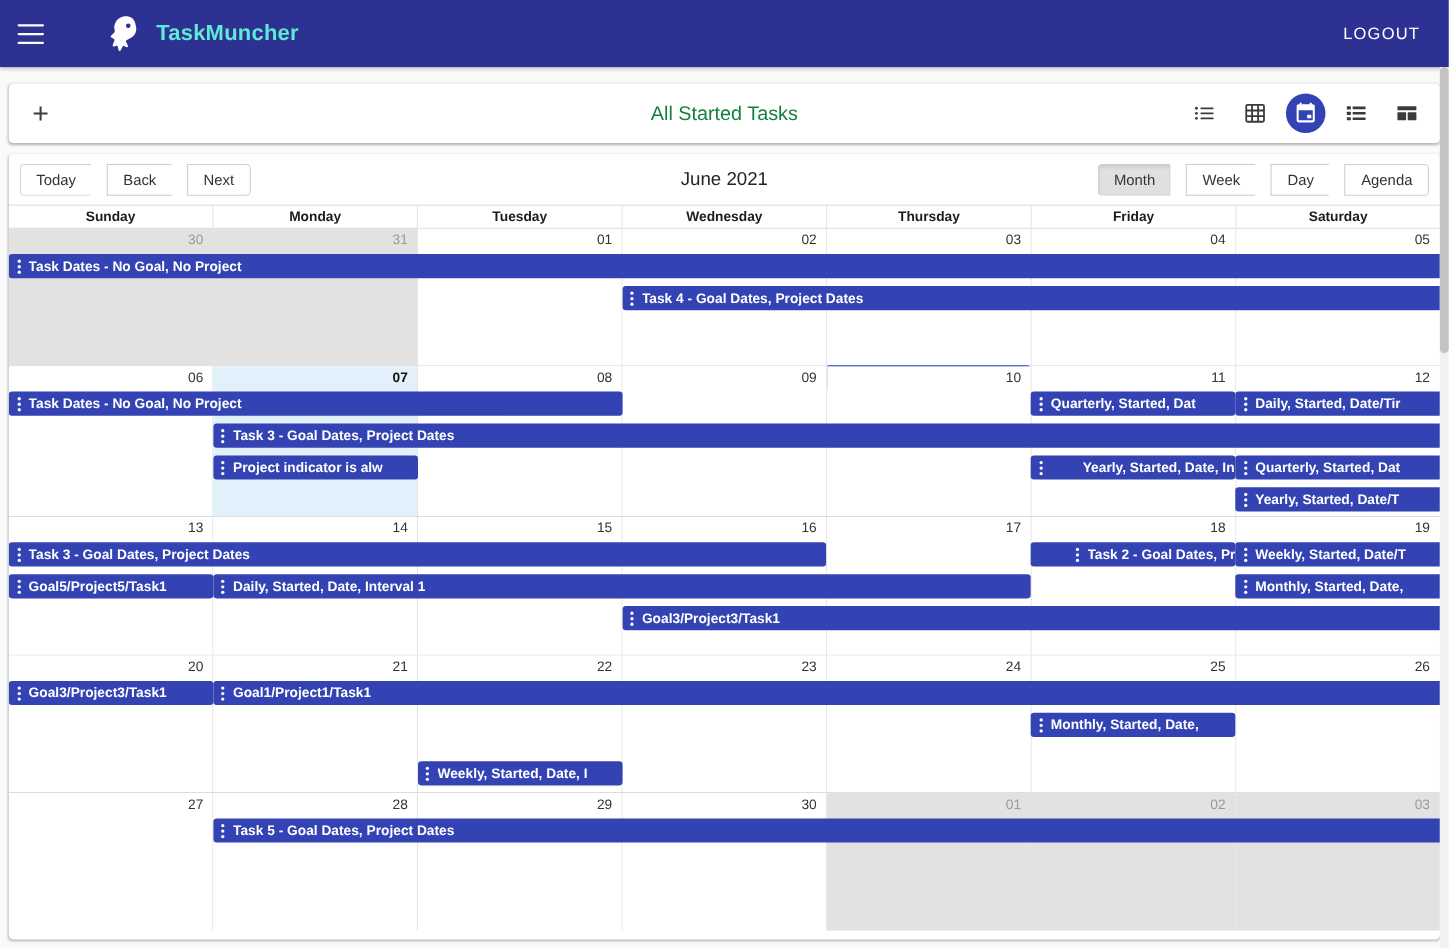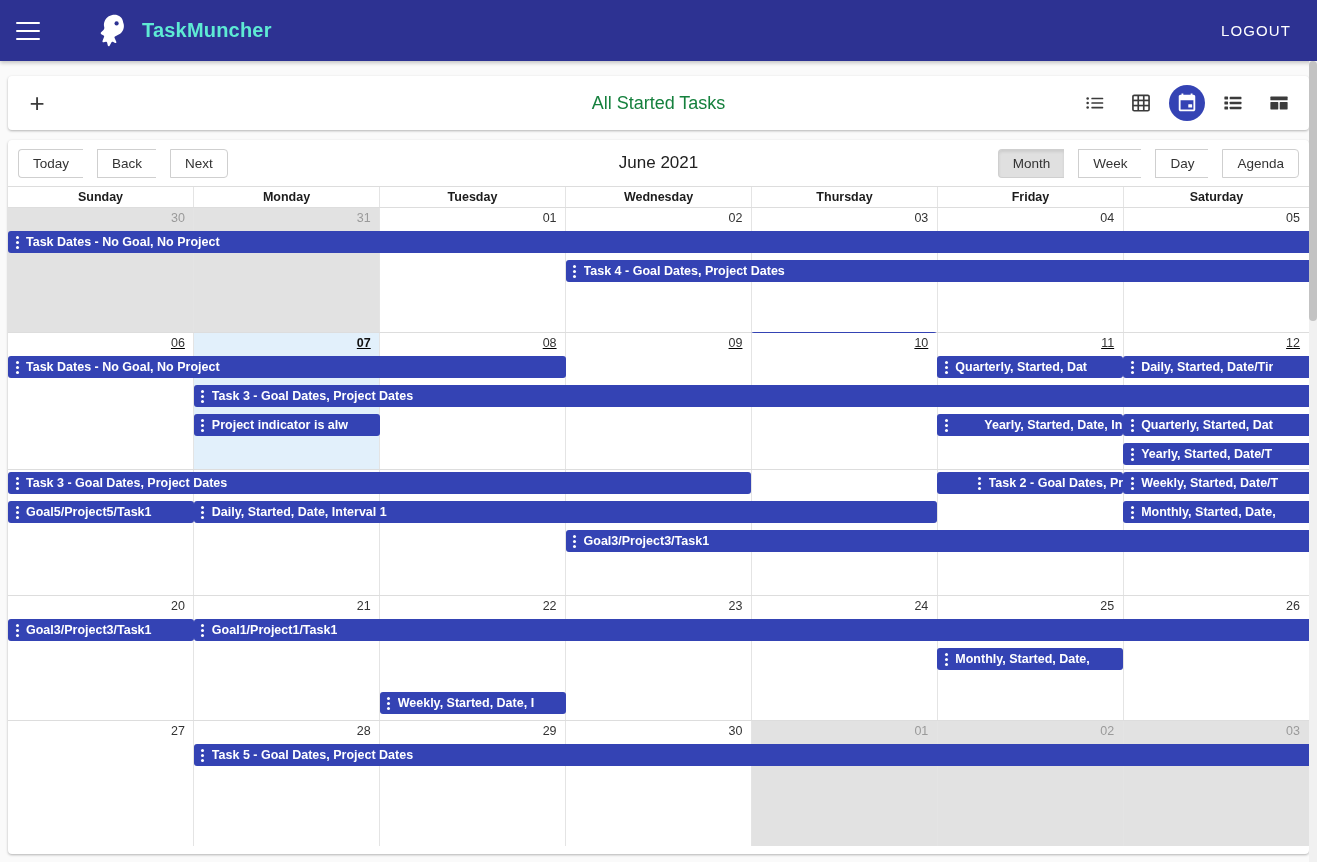--- a/index.html
+++ b/index.html
@@ -306,21 +306,21 @@
             <div class="evt" style="left: 57.1429%; width: 14.2857%; top: 60px; margin-top: 43px;">
               <span class="dots">
                 <i></i>
                 <i></i>
                 <i></i>
               </span>
               <span class="etitle">Task 1 - Goal Dates, Pr</span>
             </div>
           </div>
         </div>
-        <div class="week" style="height: 137px; text-decoration: underline;">
+        <div class="week" style="height: 137px;">
           <div class="bg-row">
             <div class="bg-cell"></div>
             <div class="bg-cell today"></div>
             <div class="bg-cell"></div>
             <div class="bg-cell"></div>
             <div class="bg-cell"></div>
             <div class="bg-cell"></div>
             <div class="bg-cell"></div>
           </div>
           <div class="num-row">
@@ -402,20 +402,29 @@
         <div class="week" style="height: 126px;">
           <div class="bg-row">
             <div class="bg-cell"></div>
             <div class="bg-cell"></div>
             <div class="bg-cell"></div>
             <div class="bg-cell"></div>
             <div class="bg-cell"></div>
             <div class="bg-cell"></div>
             <div class="bg-cell"></div>
           </div>
+          <div class="num-row">
+            <div class="num">13</div>
+            <div class="num">14</div>
+            <div class="num">15</div>
+            <div class="num">16</div>
+            <div class="num">17</div>
+            <div class="num">18</div>
+            <div class="num">19</div>
+          </div>
           <div class="evt-area" style="height: 105px;">
             <div class="evt" style="left: 0%; width: 57.1429%; top: 2px;">
               <span class="dots">
                 <i></i>
                 <i></i>
                 <i></i>
               </span>
               <span class="etitle">Task 3 - Goal Dates, Project Dates</span>
             </div>
             <div class="evt" style="left: 71.4286%; width: 14.2857%; top: 2px; justify-content: flex-end;">

